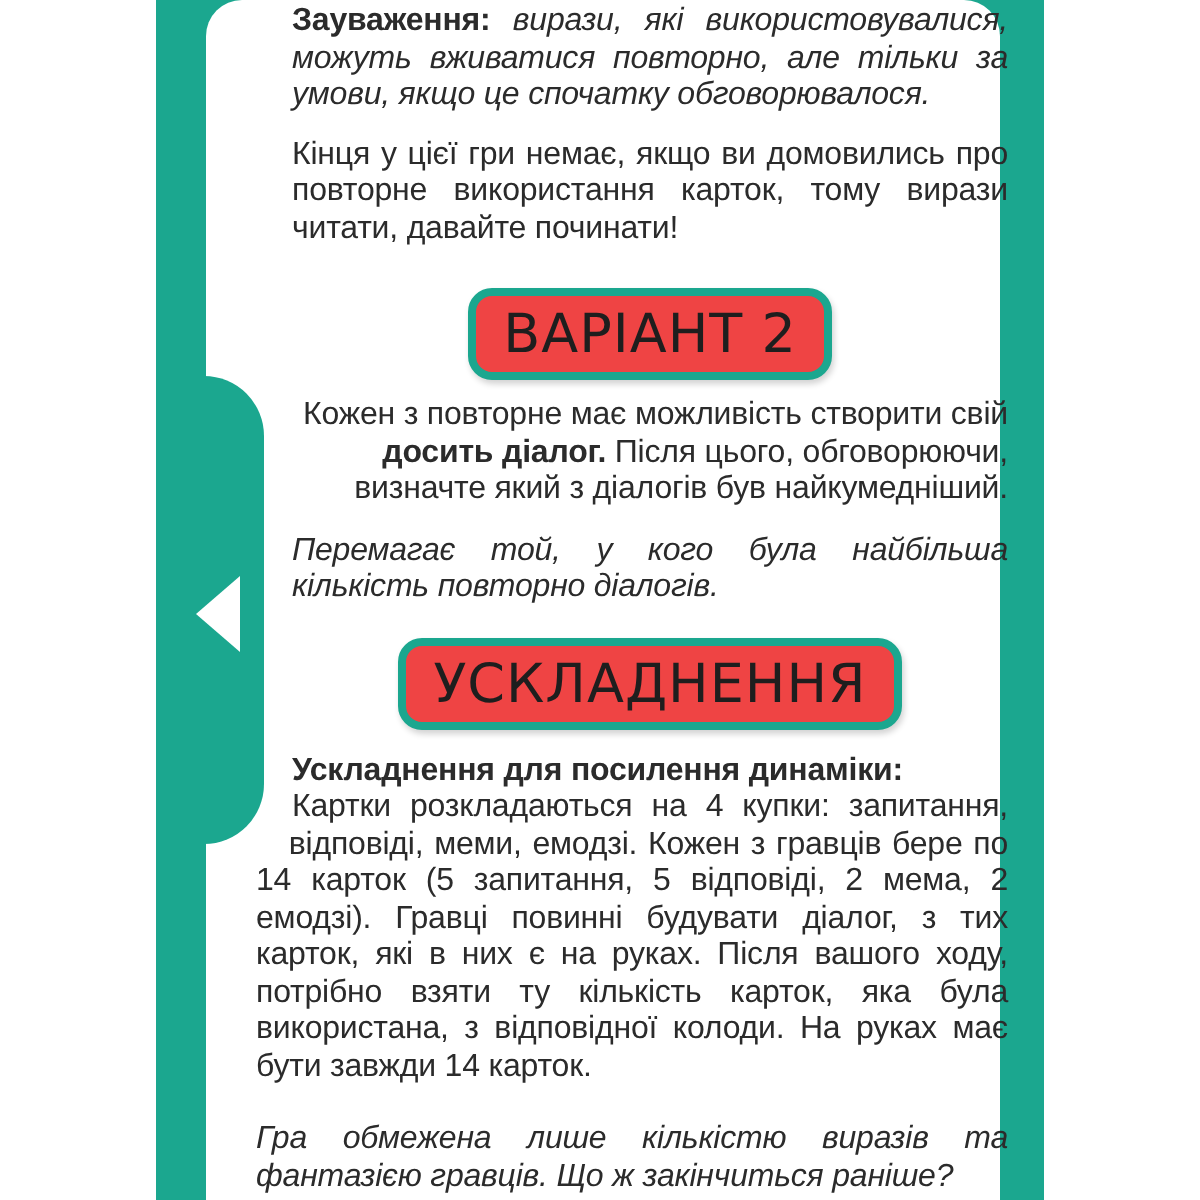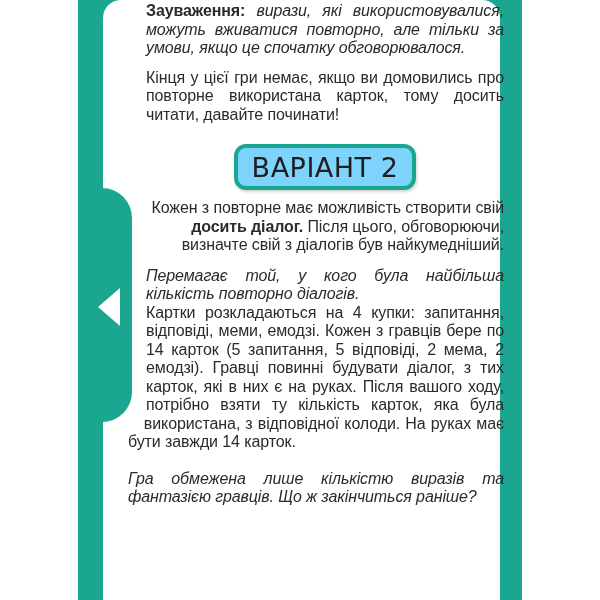--- a/index.html
+++ b/index.html
@@ -73,21 +73,21 @@
     .italic { font-style: italic; }
     .bold { font-weight: bold; }
     .heading-wrap {
       text-align: center;
       clear: none;
     }
     .heading-box {
       display: inline-block;
       border: 4px solid #1ba78f;
       border-radius: 12px;
-      background: #7dd3fc;
+      background: #ef4444;
       box-shadow: 1px 2px 3px rgba(0,0,0,0.18);
       font-family: "DejaVu Sans", sans-serif;
       color: #1e1e1e;
       font-size: 27px;
       line-height: 36px;
       padding: 2px 14px 0 14px;
       letter-spacing: 0.5px;
     }
   </style>
 </head>
@@ -99,33 +99,37 @@
 <div class="content">
 
   <div style="height:188px;"></div>
   <div style="position:absolute; top:0; left:0; width:100%;">
     <div style="float:left; width:18px; height:188px; visibility:hidden;"></div>
     <div style="float:left; clear:left; width:18px; height:236px; shape-outside: inset(0 0 0 0 round 0 30px 30px 0);"></div>
 
     <p class="p1" style="margin-left:-1px;">
       <span class="bold">Зауваження:</span><span class="italic"> вирази, які використовувалися, можуть вживатися повторно, але тільки за умови, якщо це спочатку обговорювалося.</span>
     </p>
-    <p class="p2" style="margin-top:12px;">Кінця у цієї гри немає, якщо ви домовились про повторне використана карток, тому досить читати, давайте починати!</p>
+    <p class="p2" style="margin-top:12px;">Кінця у цієї гри немає, якщо ви домовились про повторне використання карток, тому вирази читати, давайте починати!</p>
 
     <div class="heading-wrap" style="margin-top:20px;">
       <span class="heading-box">ВАРІАНТ 2</span>
     </div>
 
     <p style="margin-top:9px; text-align:right;">
-      <span>Кожен з повторне має можливість створити свій </span><span class="bold">досить діалог.</span><span> Після цього, обговорюючи, визначте свій з діалогів був найкумедніший.</span>
+      <span>Кожен з повторне має можливість створити свій </span><span class="bold">досить діалог.</span><span> Після цього, обговорюючи, визначте який з діалогів був найкумедніший.</span>
     </p>
 
     <p class="italic" style="margin-top:12px;">Перемагає той, у кого була найбільша кількість повторно діалогів.</p>
 
+    <div class="heading-wrap" style="margin-top:15px;">
+      <span class="heading-box">УСКЛАДНЕННЯ</span>
+    </div>
 
+    <p class="bold" style="margin-top:12px; text-align:left;">Ускладнення для посилення динаміки:</p>
     <p>Картки розкладаються на 4 купки: запитання, відповіді, меми, емодзі. Кожен з гравців бере по 14 карток (5 запитання, 5 відповіді, 2 мема, 2 емодзі). Гравці повинні будувати діалог, з тих карток, які в них є на руках. Після вашого ходу, потрібно взяти ту кількість карток, яка була використана, з відповідної колоди. На руках має бути завжди 14 карток.</p>
 
     <p class="italic" style="margin-top:18px;">Гра обмежена лише кількістю виразів та фантазією гравців. Що ж закінчиться раніше?</p>
   </div>
 </div>
 
 <div class="side-tab">
   <span class="arrow"></span>
 </div>
 

